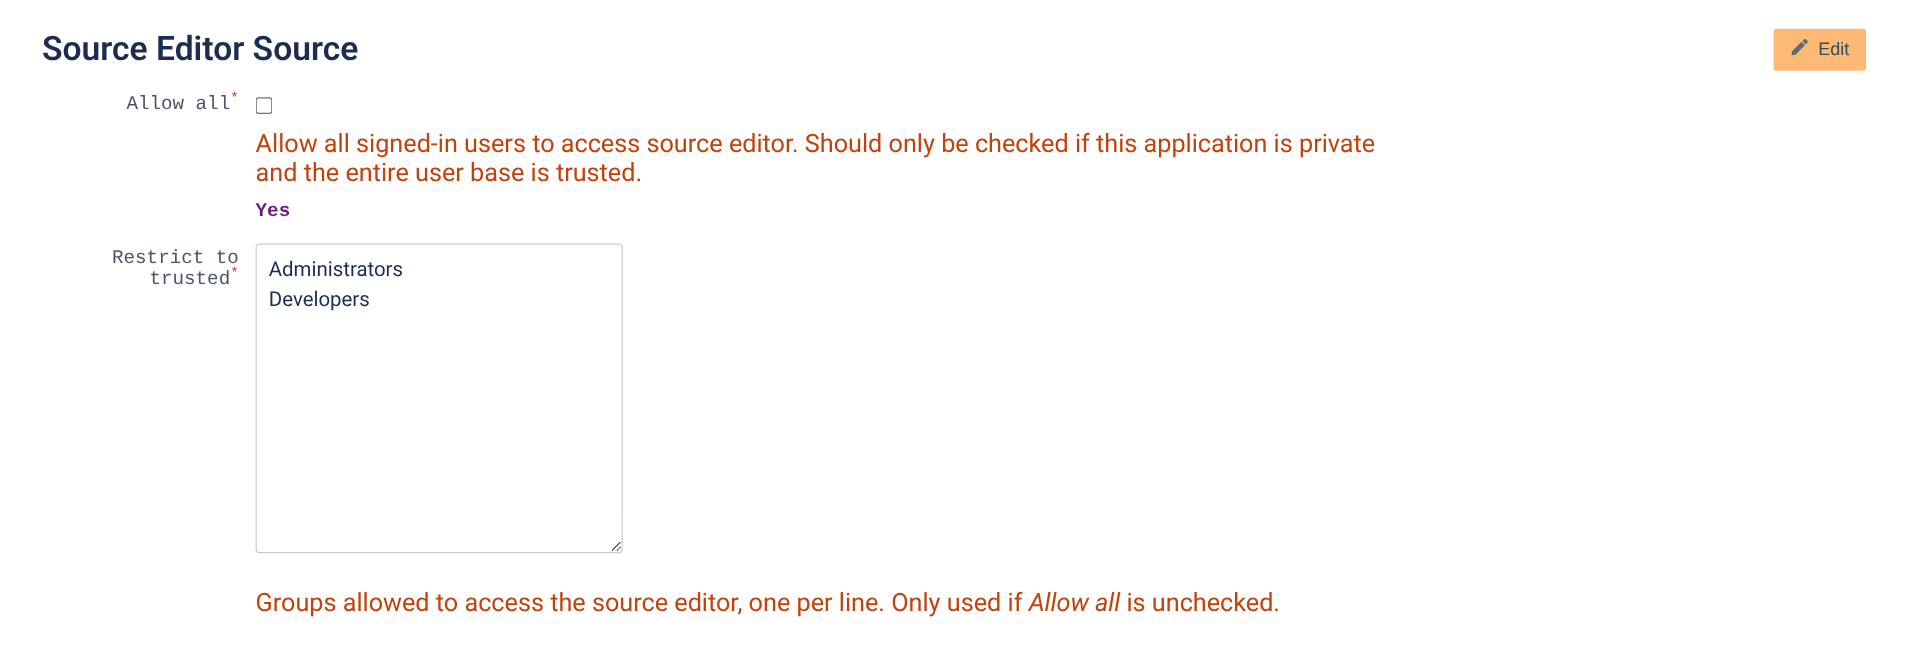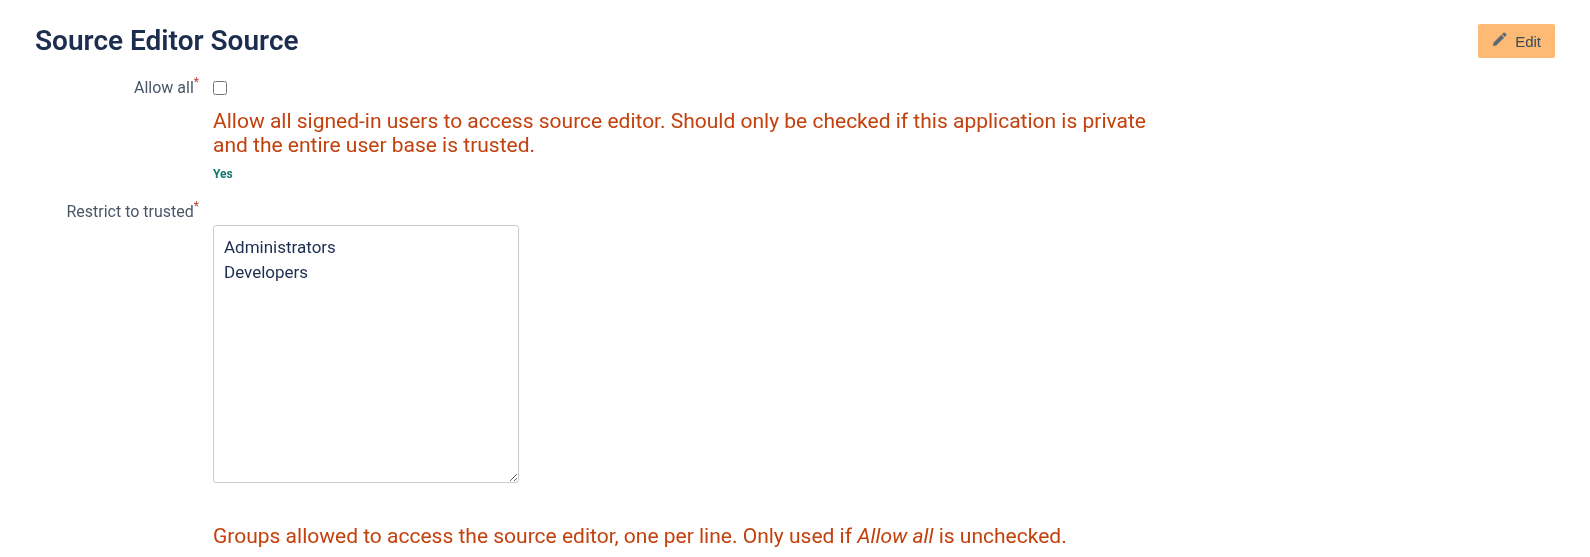--- a/index.html
+++ b/index.html
@@ -49,20 +49,21 @@
       display: flex;
       align-items: flex-start;
       margin-bottom: 4px;
     }
     .label-col {
       width: 178px;
       flex-shrink: 0;
       text-align: right;
       padding-right: 14px;
       padding-top: 3px;
+      font-family: Liberation Mono, monospace;
     }
     .label-text {
       font-size: 16px;
       color: #4a5768;
     }
     .required-star {
       color: #c0392b;
       font-size: 12px;
       vertical-align: top;
       position: relative;
@@ -80,43 +81,43 @@
     }
     .help-text {
       font-size: 21px;
       color: #c2410c;
       margin-top: 10px;
     }
     .help-text em {
       font-style: italic;
     }
     .yes-text {
-      font-size: 12px;
+      font-size: 16px;
       font-weight: 700;
-      color: #0f766e;
+      color: #701a75;
       margin-top: 10px;
+      font-family: Liberation Mono, monospace;
     }
     .groups-row {
       margin-top: 18px;
     }
     .textarea-input {
       width: 306px;
       height: 258px;
       border: 1px solid #c9cdd2;
       border-radius: 3px;
       padding: 9px 10px;
       font-size: 17px;
       font-family: inherit;
       color: #1d2d50;
       resize: both;
       line-height: 1.45;
-      margin-top: 26px;
     }
     .groups-help {
-      margin-top: 37px;
+      margin-top: 26px;
     }
     .actions-row {
       margin-top: 44px;
       margin-left: 178px;
       display: flex;
       align-items: center;
       gap: 12px;
     }
     .save-btn {
       background: #f4f5f7;

